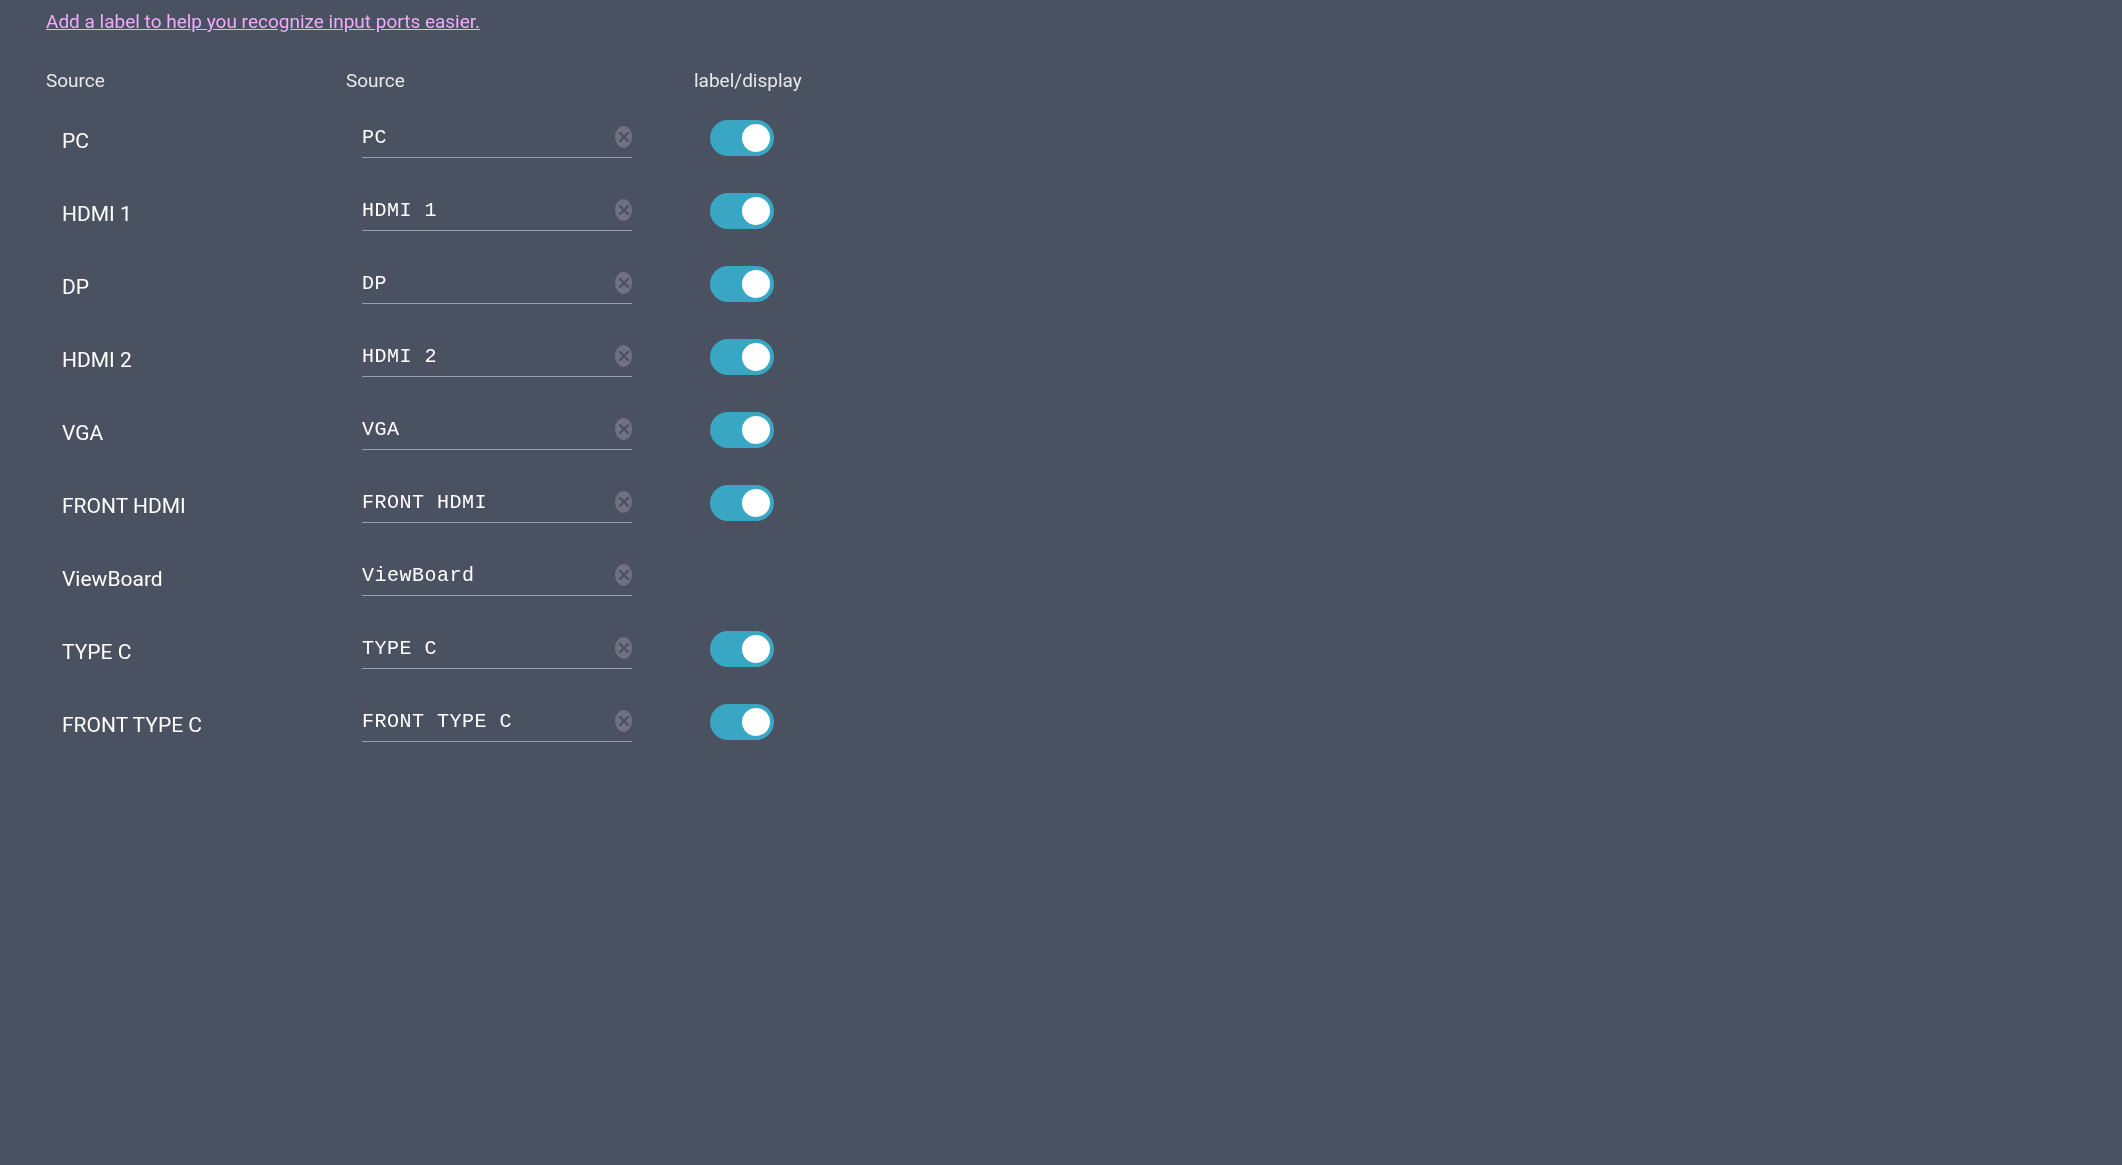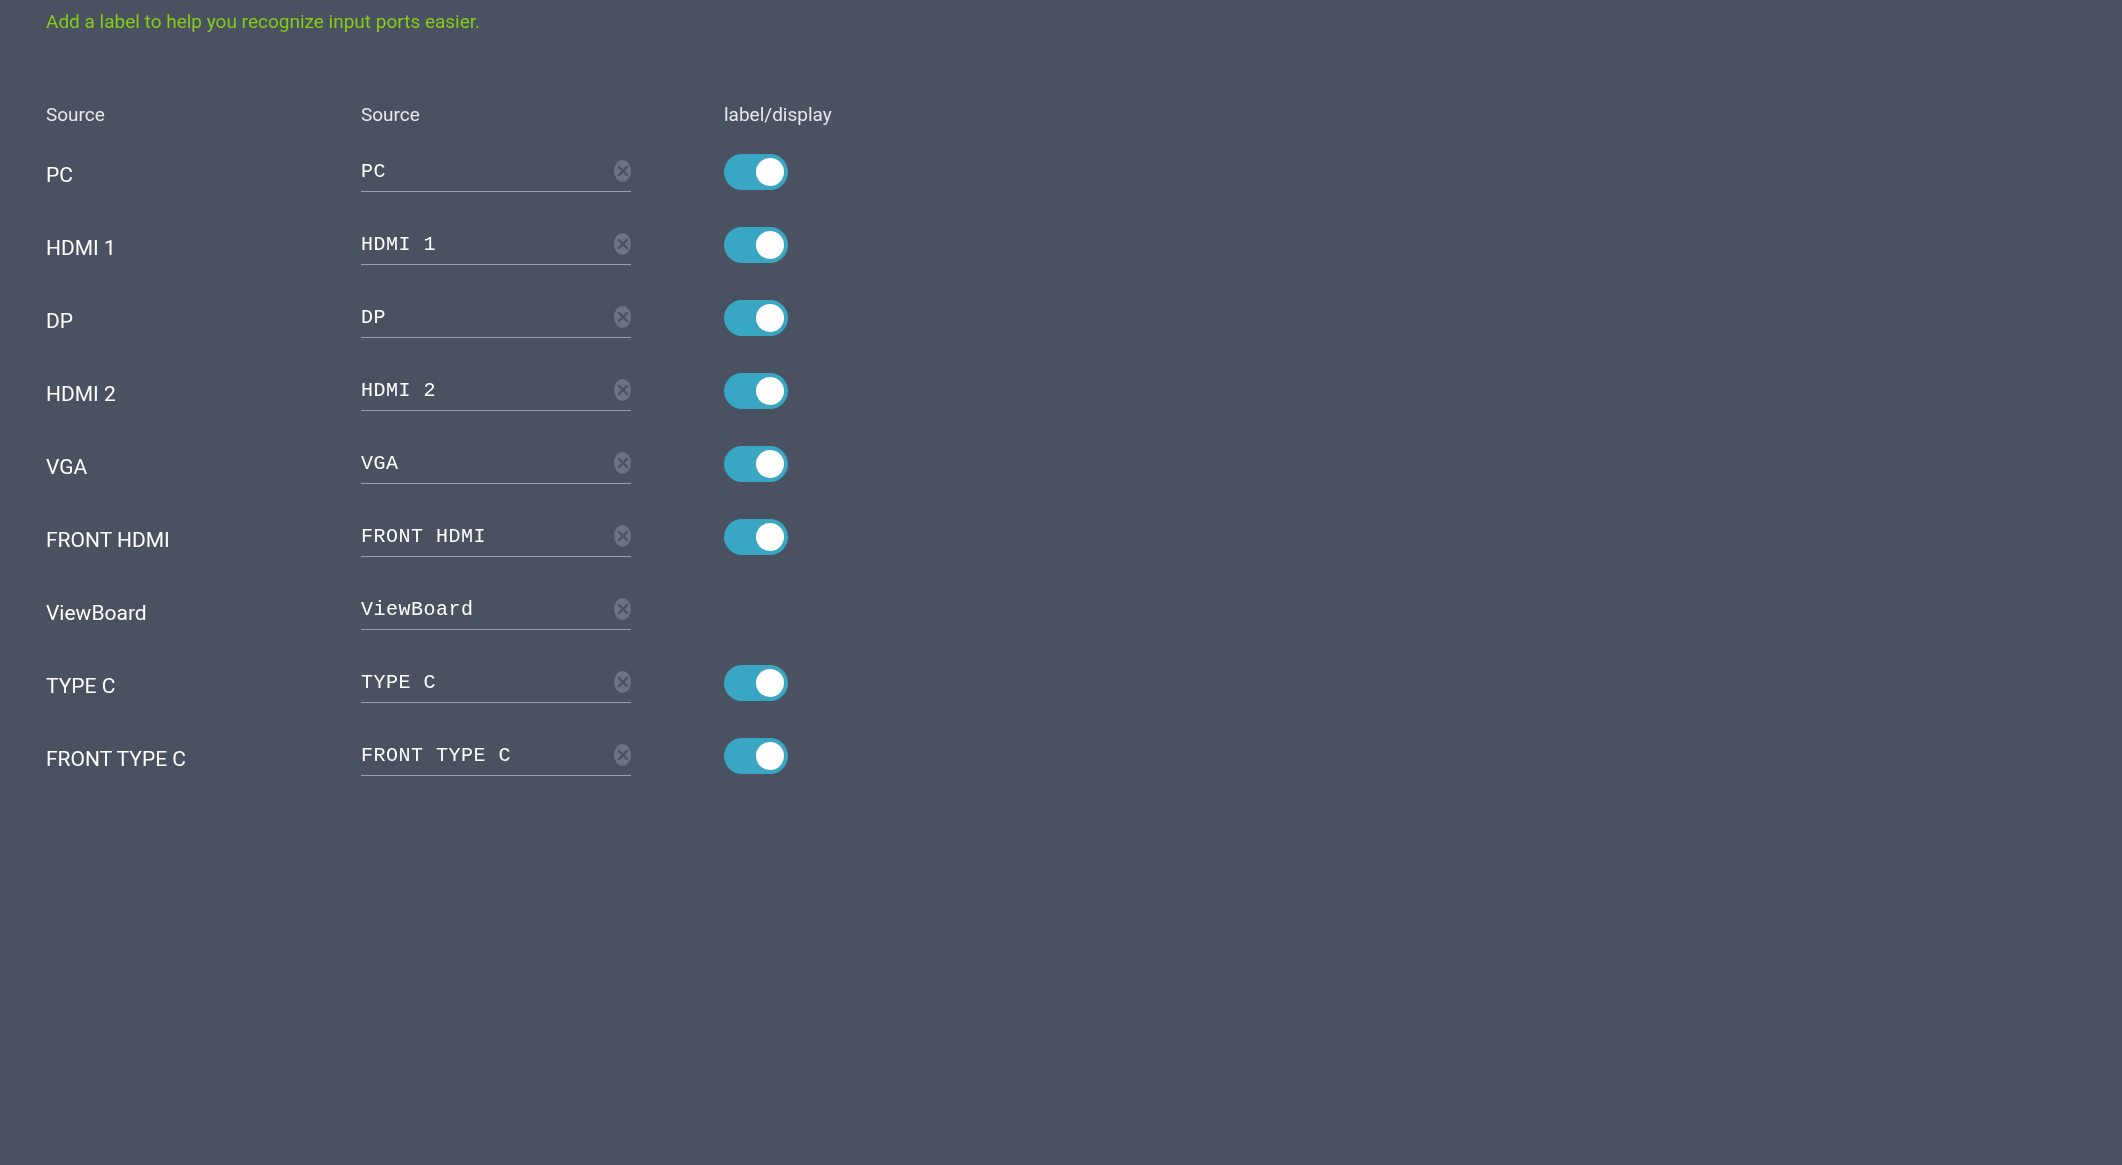--- a/index.html
+++ b/index.html
@@ -14,40 +14,41 @@
     .container { padding: 10px 46px 40px 46px; }
     h1 {
       font-size: 48px;
       font-weight: 700;
       letter-spacing: -0.5px;
       margin-bottom: 82px;
       color: #fff;
     }
     .subtitle {
       font-size: 19px;
-      color: #84cc16;
-      margin-bottom: 70px;
+      color: #f0abfc;
+      margin-bottom: 36px;
       font-weight: 400;
+      text-decoration: underline;
     }
     .grid {
       display: grid;
       grid-template-columns: 300px 320px 200px;
-      column-gap: 15px;
+      column-gap: 0;
       align-items: center;
     }
     .header-row {
       display: contents;
     }
     .col-header {
       font-size: 19px;
       color: #e8e8ea;
       font-weight: 400;
       padding-bottom: 12px;
     }
-    .cell { padding: 16px 0; }
+    .cell { padding: 16px 0; margin-left: 16px; }
     .source-name {
       font-size: 21px;
       color: #fff;
       font-weight: 400;
     }
     .input-wrap {
       position: relative;
       display: flex;
       align-items: center;
       border-bottom: 1px solid #9aa0ab;

